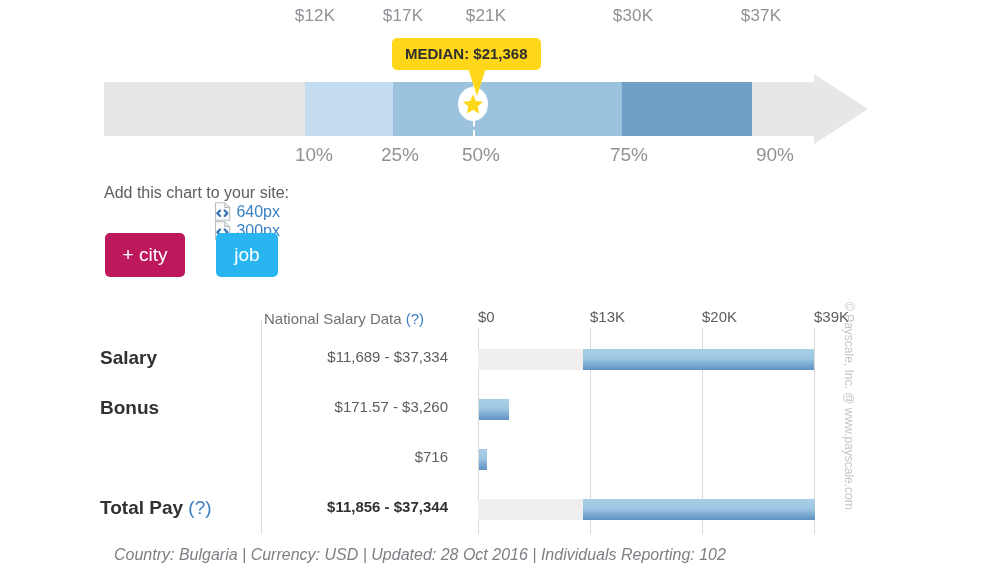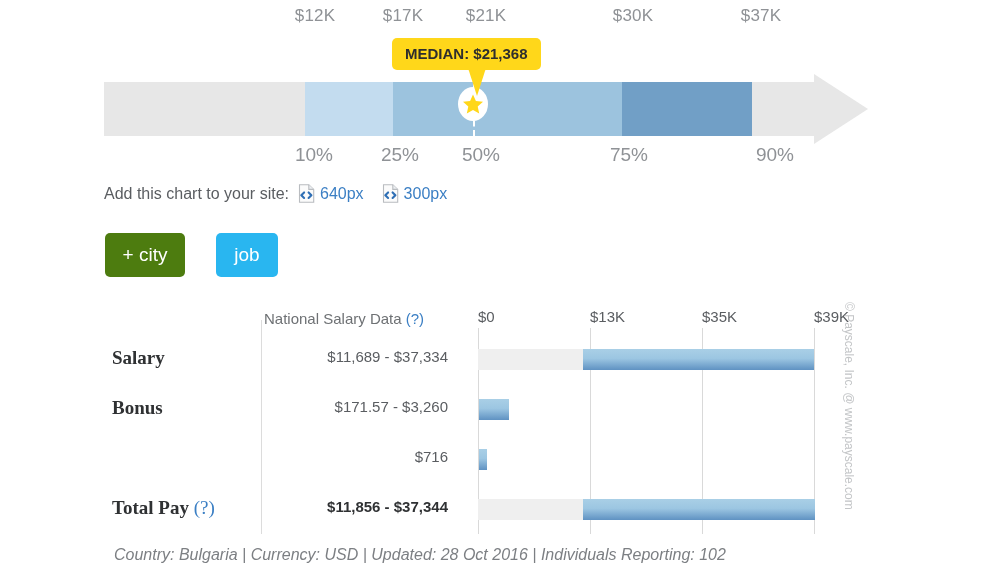--- a/index.html
+++ b/index.html
@@ -65,21 +65,21 @@
   .pct-axis-bottom span {
     position: absolute; top: 0;
     font-size: 19px; color: #8f9296;
     transform: translateX(-50%); white-space: nowrap;
   }
 
   
   .embed-row {
     position: absolute; left: 104px; top: 184px;
     display: flex; align-items: flex-end; gap: 0;
-    font-size: 16px; color: #5a5d61;
+    font-size: 16px; color: #5a5d61; flex-direction: column;
   }
   .embed-label { margin-right: 9px; }
   .embed-link {
     display: inline-flex; align-items: center; gap: 5px;
     color: #3b7fc4; text-decoration: none; font-size: 16px;
     margin-right: 18px; cursor: pointer;
   }
   .code-icon { position: relative; width: 17px; height: 19px; display: inline-block; }
   .code-icon svg { display: block; }
 
@@ -106,23 +106,23 @@
 
   .axis-ticks { position: absolute; left: 0; top: 308px; width: 990px; height: 20px; }
   .axis-ticks span {
     position: absolute; top: 0; font-size: 15px; color: #5a5d61;
     white-space: nowrap;
   }
   .gridline { position: absolute; width: 1px; background: #d9d9d9; }
 
   .row { position: absolute; left: 0; width: 990px; height: 50px; }
   .row-name {
-    position: absolute; left: 112px; top: 0;
+    position: absolute; left: 100px; top: 0;
     font-size: 19px; font-weight: bold; color: #2f3133;
-    line-height: 22px; white-space: nowrap; font-family: Liberation Serif, serif;
+    line-height: 22px; white-space: nowrap;
   }
   .row-value {
     position: absolute; right: 542px; top: 1px;
     font-size: 15px; color: #5a5d61; white-space: nowrap;
   }
   .row-value.bold { color: #2f3133; font-weight: bold; }
 
   .bar-track { position: absolute; height: 21px; background: #efefef; }
   .bar-fill {
     position: absolute; height: 21px;
@@ -204,36 +204,36 @@
           <path d="M1.5 0.8 h9.3 l4.9 4.6 v12.8 h-14.2 z" fill="#fbfbfb" stroke="#b9bcc0" stroke-width="1.1"></path>
           <path d="M10.8 0.8 v4.6 h4.9" fill="#eceff2" stroke="#b9bcc0" stroke-width="1.1"></path>
           <path d="M6.1 8.4 L3.3 11.2 L6.1 14" fill="none" stroke="#2f6fb5" stroke-width="2.1" stroke-linecap="round" stroke-linejoin="round"></path>
           <path d="M10.6 8.4 L13.4 11.2 L10.6 14" fill="none" stroke="#2f6fb5" stroke-width="2.1" stroke-linecap="round" stroke-linejoin="round"></path>
         </svg>
       </span>
       <span>300px</span>
     </a>
   </div>
 
-  <button class="btn" id="btnCity" style="left: 105px; top: 233px; width: 80px; height: 44px; background: #4d7c0f;">+ city</button>
+  <button class="btn" id="btnCity" style="left: 105px; top: 233px; width: 80px; height: 44px; background: #be185d;">+ city</button>
   <button class="btn" id="btnJob" style="left: 216px; top: 233px; width: 62px; height: 44px; background: rgb(41, 182, 240);">job</button>
 
   <div class="tbl">
     <div class="tbl-vsep"></div>
   </div>
 
   <div class="tbl-head-label">
     <span>National Salary Data</span>
     <span class="qmark">(?)</span>
   </div>
 
   <div class="axis-ticks" id="axisTicks">
       <span style="left: 478px;">$0</span>
       <span style="left: 590px;">$13K</span>
-      <span style="left: 702px;">$35K</span>
+      <span style="left: 702px;">$20K</span>
       <span style="left: 814px;">$39K</span>
     </div>
   <div id="gridlines">
       <div class="gridline" style="left: 478px; top: 328px; height: 206px;"></div>
       <div class="gridline" style="left: 590px; top: 328px; height: 206px;"></div>
       <div class="gridline" style="left: 702px; top: 328px; height: 206px;"></div>
       <div class="gridline" style="left: 814px; top: 328px; height: 206px;"></div>
     </div>
   <div id="rows">
       <div class="row" style="top: 347px;">

